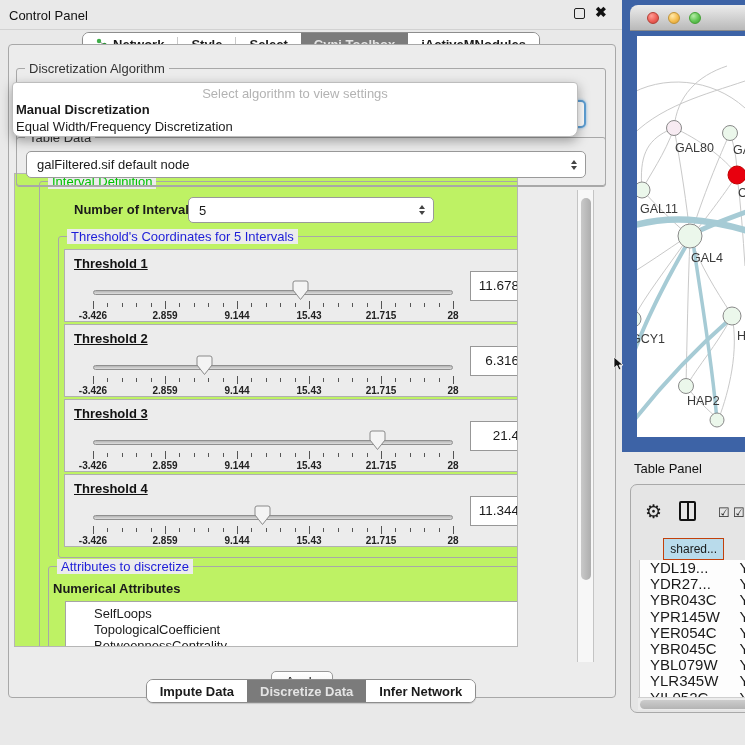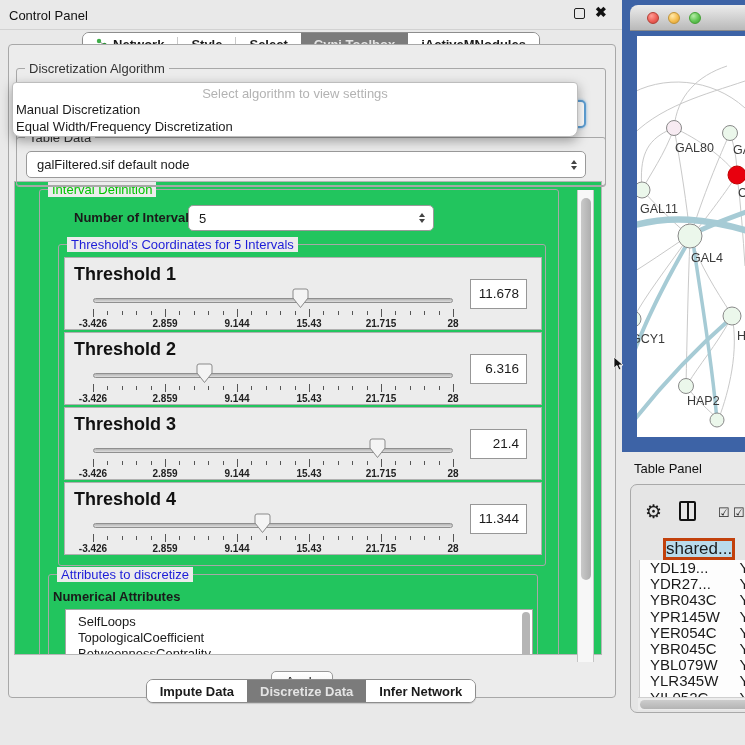--- a/index.html
+++ b/index.html
@@ -34,43 +34,43 @@
   .combo { position:absolute; background:#fff; border:1px solid #9a9a9a; border-radius:5px; font-size:13px; display:flex; align-items:center; padding:0 10px; cursor:pointer; }
   .combo .stepper { position:absolute; right:8px; top:50%; transform:translateY(-50%); display:flex; flex-direction:column; align-items:center; gap:2px; }
   .arr-up { width:0; height:0; border-left:3.5px solid transparent; border-right:3.5px solid transparent; border-bottom:4.5px solid #444; }
   .arr-dn { width:0; height:0; border-left:3.5px solid transparent; border-right:3.5px solid transparent; border-top:4.5px solid #444; }
   .combo.focusring { border:2px solid #5e9fd4; box-shadow:0 0 3px #79b6e6; }
 
   
   #algo-popup { left:12px; top:82px; width:566px; height:55px; background:#fff; border:1px solid #bdbdbd; border-radius:4px 4px 8px 8px; box-shadow:0 4px 12px rgba(0,0,0,.35); z-index:30; }
   #algo-popup .hint { text-align:center; font-size:13px; color:#b3b3b3; padding-top:3px; height:18px; }
   #algo-popup .opt { font-size:13px; padding:1px 3px 1px 3px; height:17px; cursor:pointer; }
-  #algo-popup .opt.bold { font-weight:normal; }
-
-  
-  #viewport { left:14px; top:181px; width:588px; height:474px; border:1px solid #b6b6b6; background:#22c55e; overflow:hidden; }
+  #algo-popup .opt.bold { font-weight:bold; }
+
+  
+  #viewport { left:14px; top:173px; width:504px; height:474px; border:1px solid #b6b6b6; background:#bef264; overflow:hidden; }
   #vscroll { left:577px; top:190px; width:17px; height:472px; background:#f7f7f7; border-left:1px solid #c4c4c4; border-right:1px solid #c4c4c4; }
   #vscroll .thumb { position:absolute; left:3px; top:8px; width:10px; height:382px; background:linear-gradient(90deg,#c9c9c9,#aeaeae); border-radius:5px; cursor:grab; }
 
   
   .th-row { position:absolute; left:5px; width:478px; height:73px; border:1px solid #b0b0b0; background:#ececec; }
-  .th-label { position:absolute; left:9px; top:6px; font-size:18px; font-weight:bold; color:#111; }
+  .th-label { position:absolute; left:9px; top:6px; font-size:13px; font-weight:bold; color:#111;text-decoration:underline; }
   .slider { position:absolute; left:24px; top:36px; width:370px; height:36px; }
   .track { position:absolute; left:4px; top:4px; width:360px; height:5px; background:linear-gradient(#b4b4b4,#dedede); border:1px solid #8f8f8f; border-radius:3px; cursor:pointer; }
   .handle { position:absolute; top:-6px; cursor:grab; }
   .ticks { position:absolute; left:4px; top:15px; width:360px; height:8px; }
   .tick { position:absolute; width:1px; background:#555; top:2px; height:4px; }
   .tick.major { top:0; height:8px; }
   .tick-labels { position:absolute; left:4px; top:24px; width:360px; height:12px; }
   .tick-lab { position:absolute; transform:translateX(-50%); font-size:10px; font-weight:bold; color:#222; white-space:nowrap; }
   .val-box { position:absolute; right:14px; top:21px; width:57px; height:30px; background:#fff; border:1px solid #979797; font-size:13.5px; text-align:right; line-height:28px; padding-right:7px; cursor:text; }
 
   
   #attr-list { position:absolute; left:16px; top:34px; width:468px; height:90px; background:#fff; border:1px solid #a5a5a5; }
-  #attr-list .item { font-size:13px; padding-left:12px; height:16px; line-height:16px; cursor:pointer; }
+  #attr-list .item { font-size:13px; padding-left:28px; height:16px; line-height:16px; cursor:pointer; }
   #attr-list .list-thumb { position:absolute; right:2px; top:2px; width:8px; height:86px; background:#b5b5b5; border-radius:4px; cursor:grab; }
 
   #apply-btn { left:271px; top:671px; width:62px; height:22px; background:linear-gradient(#ffffff,#ececec); border:1px solid #9a9a9a; border-radius:5px; font-size:13px; text-align:center; line-height:20px; cursor:pointer; box-shadow:0 1px 1px rgba(0,0,0,.12); }
 
   
   #net-area { left:622px; top:0; width:123px; height:452px; background:#3d63a6; }
   #mac-titlebar { left:8px; top:5px; width:120px; height:26px; background:linear-gradient(#ececec,#b9b9b9); border-bottom:1px solid #8b8b8b; border-radius:8px 0 0 0; }
   .light { position:absolute; top:7px; width:12px; height:12px; border-radius:50%; cursor:pointer; }
   #light-red { left:17px; background:radial-gradient(circle at 35% 30%, #ff9d96, #ee5f57 55%, #c8423b); border:1px solid #b33e36; }
   #light-yellow { left:38px; background:radial-gradient(circle at 35% 30%, #ffe9ab, #f5bd4f 55%, #d49a2f); border:1px solid #c09337; }
@@ -80,21 +80,21 @@
   
   #tp-title { left:634px; top:461px; font-size:13px; color:#111; }
   #table-panel { left:630px; top:484px; width:130px; height:229px; background:#e5e5e5; border:1px solid #a9a9a9; border-radius:7px 0 0 7px; overflow:hidden; }
   #tp-toolbar { position:absolute; left:0; top:14px; width:100%; height:30px; }
   #gear-ic { position:absolute; left:14px; top:1px; font-size:19px; color:#1a1a1a; cursor:pointer; }
   #split-ic { position:absolute; left:48px; top:2px; width:17px; height:20px; border:2px solid #111; border-radius:2px; cursor:pointer; }
   #split-ic::after { content:""; position:absolute; left:50%; top:0; width:2px; height:100%; background:#111; transform:translateX(-50%); }
   .cb-ic { position:absolute; top:6px; font-size:13px; color:#222; cursor:pointer; }
   #tbl { position:absolute; left:8px; top:53px; width:160px; }
   #tbl-header { display:flex; height:22px; }
-  .hcell { border:3px solid #c2410c; font-size:17px; display:flex; align-items:center;margin-left:24px; }
+  .hcell { border:1px solid #c2410c; font-size:12px; display:flex; align-items:center;margin-left:24px; }
   .hcell.c1 { width:90px; background:#b9dbeb; justify-content:center; }
   .hcell.c2 { width:70px; background:#e0e0e0; border-left:none; padding-left:10px; }
   #tbl-body { background:#fdfdfd; border-left:1px solid #c9c9c9; }
   .trow { display:flex; height:16.2px; cursor:default; }
   .tcell { font-size:15px; line-height:16px; white-space:nowrap; overflow:hidden; }
   .tcell.c1 { width:90px; padding-left:10px; }
   .tcell.c2 { width:70px; padding-left:10px; }
   #hscroll { position:absolute; left:7px; bottom:2px; width:122px; height:13px; background:#ececec; border-top:1px solid #cfcfcf; }
   #hscroll .thumb { position:absolute; left:2px; top:2px; width:112px; height:9px; background:linear-gradient(#cdcdcd,#b4b4b4); border-radius:5px; cursor:grab; }
 

